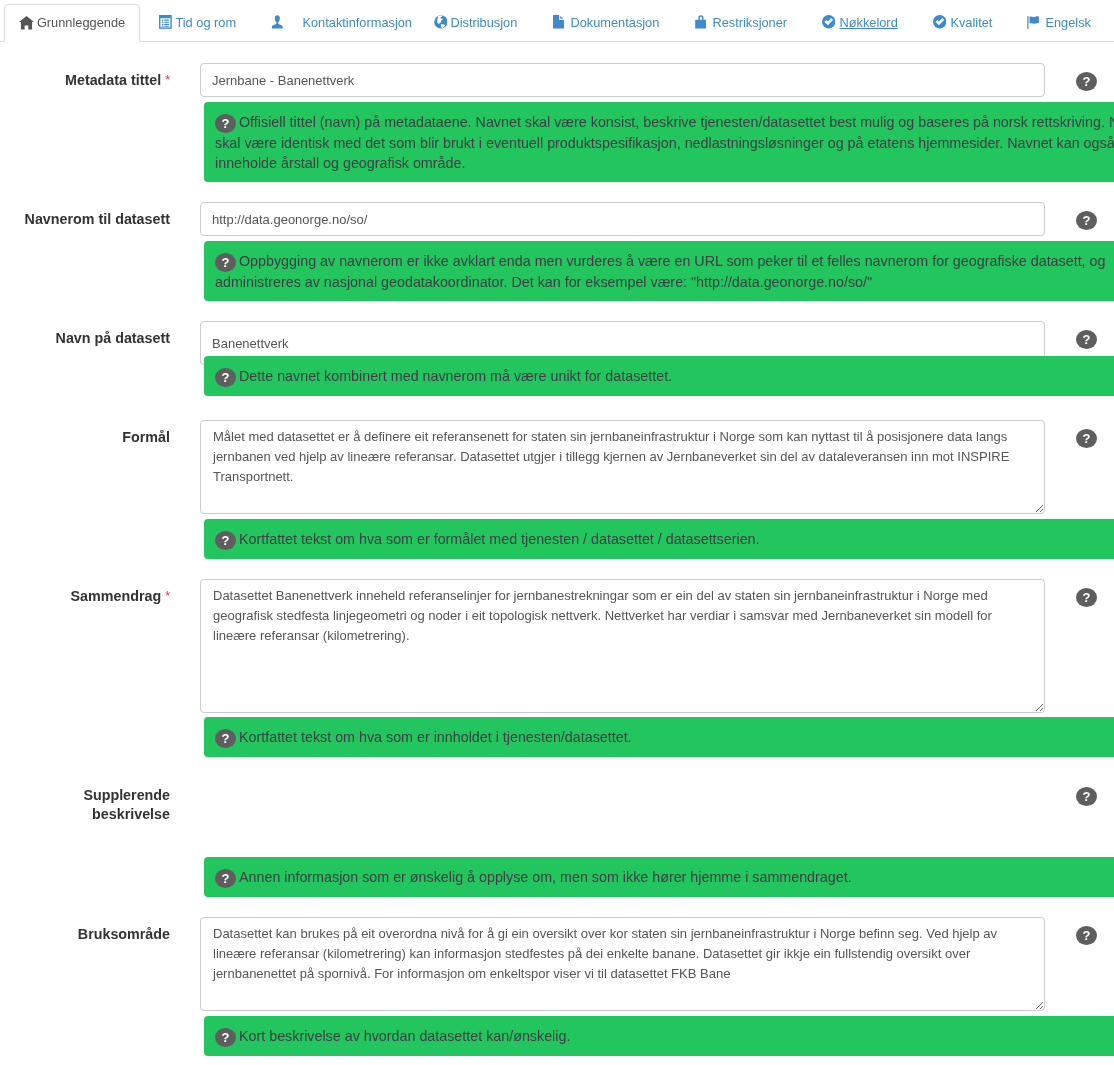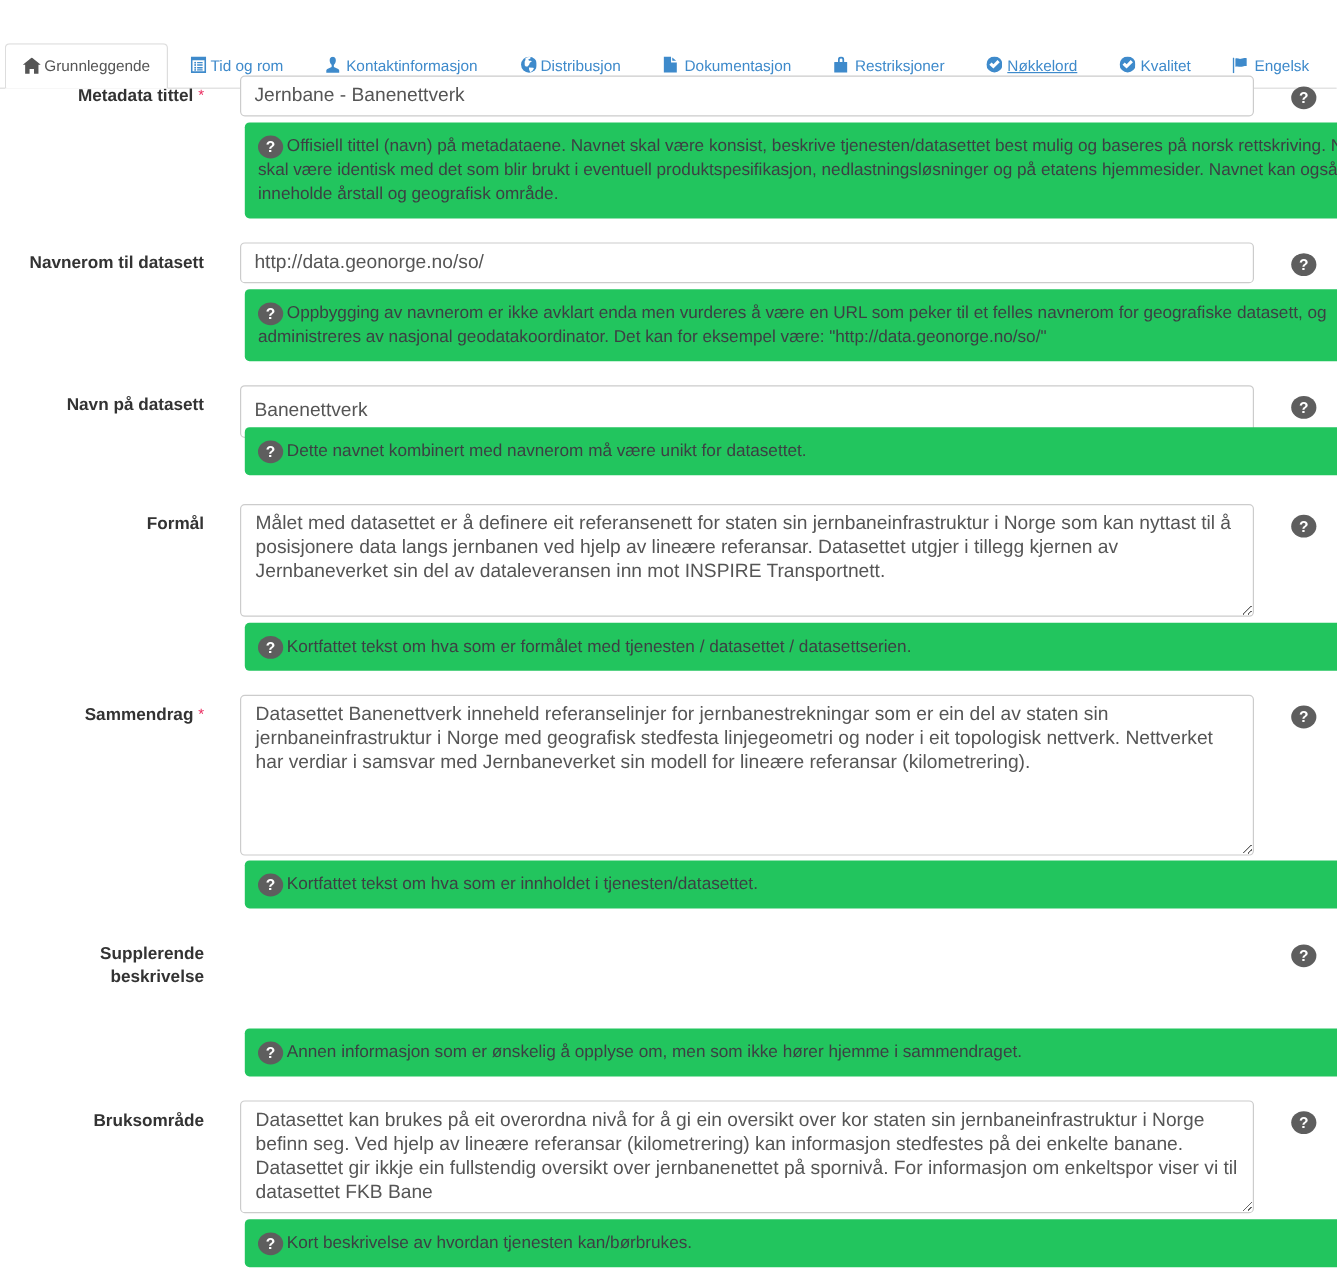--- a/index.html
+++ b/index.html
@@ -1,37 +1,37 @@
 <!DOCTYPE html>
 <html><head>
 <meta charset="utf-8">
 <title>Metadata</title>
 <style>
   html,body{margin:0;padding:0;}
   body{width:1114px;height:1065px;background:#fff;overflow:hidden;
        font-family:"Liberation Sans",sans-serif;font-size:14.3px;color:#333;}
   .sicon{display:block;flex:none;}
   
-  #tabbar{position:relative;height:42px;margin-top:32px;}
+  #tabbar{position:relative;height:42px;}
   #tabbar .edge{position:absolute;left:0;right:0;top:41px;height:1px;background:#dddddd;}
   .tab{position:absolute;top:4px;display:flex;align-items:center;height:37px;
        box-sizing:border-box;color:#3e8acb;font-size:12.8px;line-height:18px;
        padding:0 17.35px;cursor:pointer;white-space:nowrap;}
   .tab .ic{display:flex;align-items:center;justify-content:center;width:14.3px;margin-right:3.8px;}
   .tab.active{border:1px solid #ddd;border-bottom:1px solid #fff;border-radius:4px 4px 0 0;
        color:#555;background:#fff;z-index:2;height:38px;padding:0 13.8px;}
   
   #form{position:absolute;left:0;top:0;width:1114px;height:1065px;}
   .lbl{position:absolute;left:20px;width:150px;text-align:right;font-weight:bold;
        color:#333;font-size:14.3px;line-height:19px;}
   .lbl .req{color:#ea2a5e;font-weight:normal;font-size:12.5px;position:relative;top:-1px;}
   .ctl{position:absolute;left:200px;width:845px;}
   input.f,textarea.f{display:block;box-sizing:border-box;width:100%;height:100%;
        border:1px solid #ccc;border-radius:4px;background:#fff;
-       font-family:"Liberation Sans",sans-serif;font-size:16px;color:#555;
+       font-family:"Liberation Sans",sans-serif;font-size:13px;color:#555;
        padding:6px 11px;line-height:20px;outline:none;margin:0;}
   textarea.f{resize:vertical;overflow:hidden;padding:6px 12px;}
   .help{position:absolute;left:204px;width:971px;box-sizing:border-box;
         background:#22c55e;border-radius:4px;color:#3c4043;font-size:14.3px;
         line-height:20px;padding:10px 11px;}
   .qmark{display:inline-block;width:21px;height:19px;border-radius:50%;
         background:#5e5e5e;color:#fff;font-size:13px;font-weight:bold;
         line-height:19px;text-align:center;vertical-align:-1px;margin-right:3px;
         font-family:"Liberation Sans",sans-serif;}
   .hbtn{position:absolute;left:1076px;width:21px;height:19px;border-radius:50%;
@@ -61,21 +61,21 @@
           <circle fill="currentColor" cx="6.8" cy="13.6" r="1.5"></circle>
           <rect fill="currentColor" x="9.6" y="12.5" width="9.2" height="2.2" rx="1.1"></rect>
           <circle fill="currentColor" cx="6.8" cy="17.8" r="1.5"></circle>
           <rect fill="currentColor" x="9.6" y="16.7" width="9.2" height="2.2" rx="1.1"></rect>
           <circle fill="currentColor" cx="6.8" cy="21.2" r="1.5"></circle>
           <rect fill="currentColor" x="9.6" y="20.1" width="9.2" height="2.2" rx="1.1"></rect>
         </svg>
       </span>
       <span>Tid og rom</span>
     </div>
-  <div class="tab" style="left: 253px;">
+  <div class="tab" style="left: 253px; gap: 14px;">
       <span class="ic">
         <svg class="sicon" viewBox="0 0 26 30" width="12.6" height="13.8" style="position:relative;top:-0.5px" aria-hidden="true">
           <path fill="currentColor" d="M13 0.6c3.3 0 5.6 2.6 5.6 6.3 0 3.3-1.3 6.4-3 7.9-.4.4-.6.8-.6 1.3v2.1c0 .7.4 1.3 1 1.6l6.9 3c1.1.5 1.8 1.6 1.8 2.8v3.8H1.3v-3.8c0-1.2.7-2.3 1.8-2.8l6.9-3c.6-.3 1-.9 1-1.6v-2.1c0-.5-.2-1-.6-1.3-1.7-1.5-3-4.6-3-7.9 0-3.7 2.3-6.3 5.6-6.3z"></path>
         </svg>
       </span>
       <span>Kontaktinformasjon</span>
     </div>
   <div class="tab" style="left: 415px;">
       <span class="ic">
         <svg class="sicon" viewBox="0 0 32 32" width="13.8" height="13.8" style="position:relative;top:-0.5px;left:1px" aria-hidden="true">
@@ -164,15 +164,15 @@
     </div>
   <div class="help" style="top:717px;height:40px"><span class="qmark">?</span><span>Kortfattet tekst om hva som er innholdet i tjenesten/datasettet.</span></div>
   <div class="hbtn" style="top:588px">?</div>
   <div class="lbl" style="top:786px"><span>Supplerende beskrivelse</span></div>
   <div class="help" style="top:857px;height:40px"><span class="qmark">?</span><span>Annen informasjon som er ønskelig å opplyse om, men som ikke hører hjemme i sammendraget.</span></div>
   <div class="hbtn" style="top:787px">?</div>
   <div class="lbl" style="top:925px"><span>Bruksområde</span></div>
   <div class="ctl" style="top:917px;height:94px">
       <textarea class="f" style="">Datasettet kan brukes på eit overordna nivå for å gi ein oversikt over kor staten sin jernbaneinfrastruktur i Norge befinn seg. Ved hjelp av lineære referansar (kilometrering) kan informasjon stedfestes på dei enkelte banane. Datasettet gir ikkje ein fullstendig oversikt over jernbanenettet på spornivå. For informasjon om enkeltspor viser vi til datasettet FKB Bane</textarea>
     </div>
-  <div class="help" style="top:1016px;height:40px"><span class="qmark">?</span><span>Kort beskrivelse av hvordan tjenesten kan/børbrukes.</span></div>
+  <div class="help" style="top:1016px;height:40px"><span class="qmark">?</span><span>Kort beskrivelse av hvordan datasettet kan/ønskelig.</span></div>
   <div class="hbtn" style="top:926px">?</div>
 </div>
 
 </body></html>

